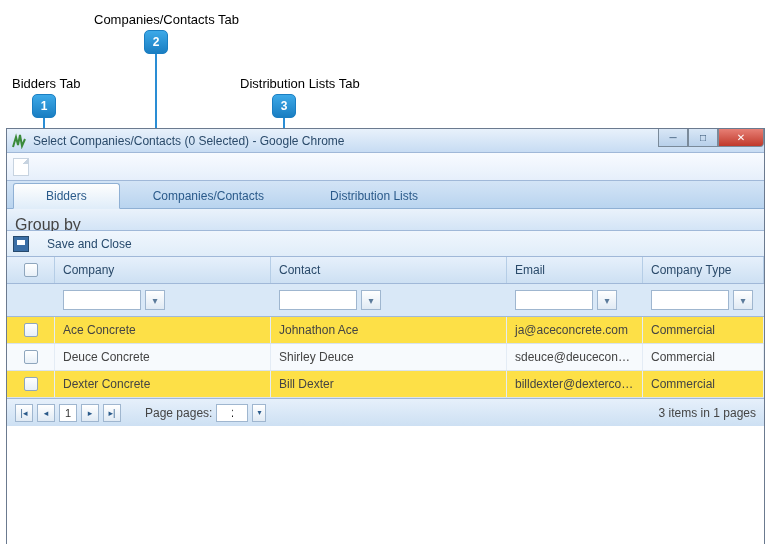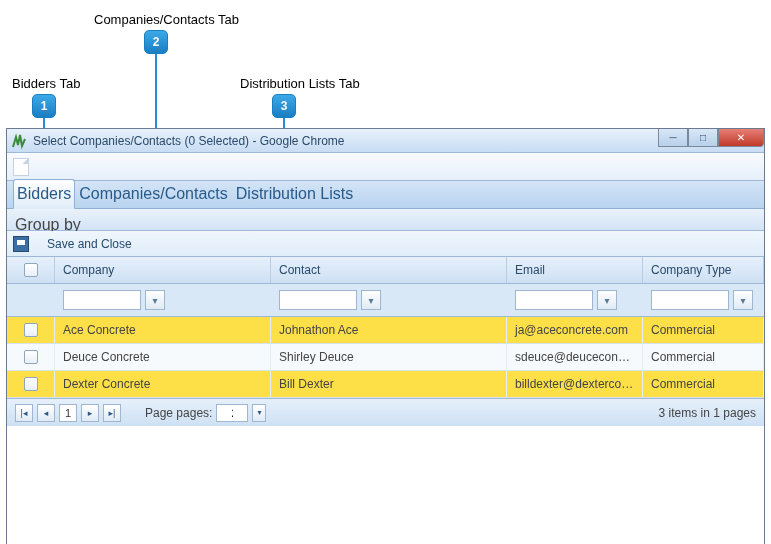--- a/index.html
+++ b/index.html
@@ -18,21 +18,21 @@
 .titlebar-text { color: #2a4a6a; font-size: 12px; }
 .win-btns { position: absolute; right: 0; top: 0; display: flex; height: 100%; }
 .win-btn { width: 30px; height: 18px; margin-top: 0; border: 1px solid #7a8a9a; border-top: none; background: linear-gradient(#d9e7f6, #b8d0ea); display:flex; align-items:center; justify-content:center; font-size: 10px; color: #2a4a6a; }
 .win-btn.close { background: linear-gradient(#e77f75, #c0392b); color: #fff; width: 46px; border-bottom-right-radius: 4px; }
 
 .toolbar-strip { height: 28px; background: linear-gradient(#f8fbff, #e6effb); border-bottom: 1px solid #a0b8d8; display:flex; align-items:center; padding:0 6px; }
 .file-icon { width: 16px; height: 18px; border: 1px solid #c7d3e0; background: #fff; position: relative; }
 .file-icon:before { content:''; position:absolute; right:0; top:0; width:5px; height:5px; background: linear-gradient(135deg, #fff 50%, #c7d3e0 50%); }
 
 .tabs { height: 28px; background: linear-gradient(#d3e4f6, #b9d4ef); border-bottom: 1px solid #8fb0d4; display:flex; align-items:flex-end; padding-left: 6px; }
-.tab { padding: 5px 3px; font-size: 16px; color: #2a5a8a; cursor: pointer; border: 1px solid transparent; border-bottom: none; }
+.tab { padding: 5px 32px; font-size: 12px; color: #2a5a8a; cursor: pointer; border: 1px solid transparent; border-bottom: none; }
 .tab.active { background: linear-gradient(#fefefe, #e0edf9); border: 1px solid #8fb0d4; border-bottom: 1px solid #e0edf9; border-radius: 3px 3px 0 0; margin-bottom: -1px; }
 
 .groupbar { height: 22px; background: linear-gradient(#eaf2fb, #d3e4f6); border-bottom: 1px solid #a0b8d8; padding: 7px 8px; font-size: 16px; color: #444; }
 .savebar { height: 26px; background: linear-gradient(#f0f6fd, #e0edf9); border-bottom: 1px solid #a0b8d8; display:flex; align-items:center; padding: 0 6px; gap: 18px; }
 .save-icon { width: 16px; height: 16px; background: #3b6ea5; border: 1px solid #274a6d; position: relative; }
 .save-icon:after { content:''; position:absolute; left:3px; top:3px; right:3px; height:5px; background:#fff; }
 .save-text { color: #274a6d; }
 
 .grid { width: 100%; }
 .grid-header { display: flex; background: linear-gradient(#e6f0fb, #cde0f3); border-bottom: 1px solid #a0b8d8; }

